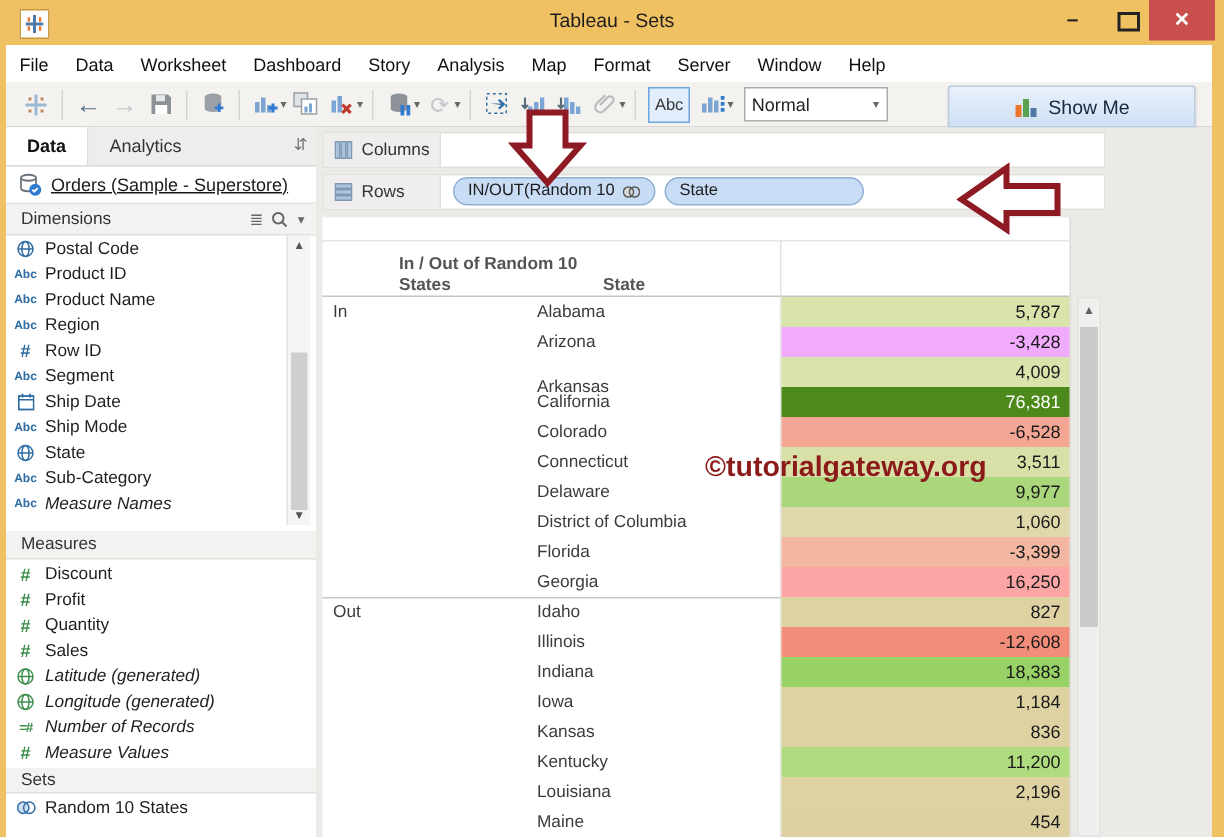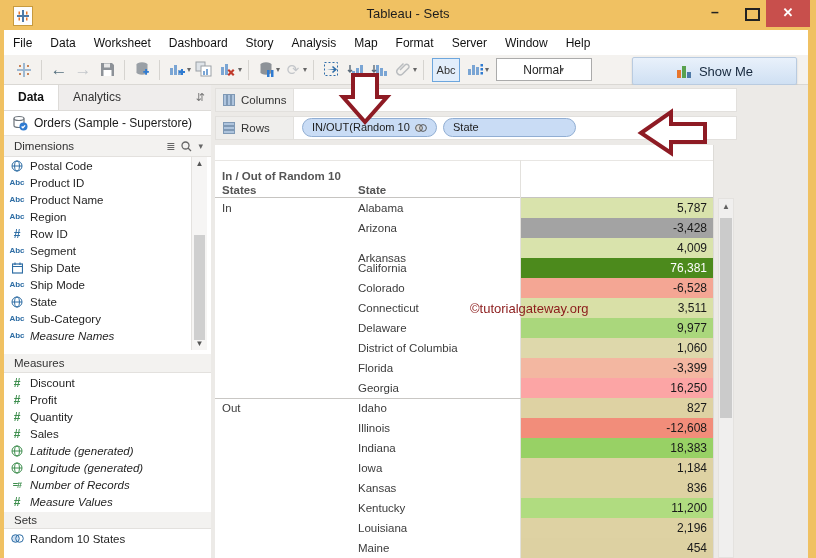--- a/index.html
+++ b/index.html
@@ -24,33 +24,33 @@
   .toolbar{left:4px;top:55px;width:804px;height:30px;background:#f4f2ef;border-bottom:1px solid #dad8d4;
     display:flex;align-items:center;padding-left:8px;box-sizing:border-box;}
   .tbi{display:inline-flex;align-items:center;justify-content:center;min-width:20px;height:22px;margin:0 2px;font-size:15px;}
   .tbi.dis{color:#c3c6ca;}
   .tb-sep{display:inline-block;width:1px;height:20px;background:#d6d4d0;margin:0 5px;}
   .caret{font-size:8px;color:#666;margin:0 1px 0 -2px;}
   .arrow-back{color:#55707f;font-weight:bold;font-size:17px;}
   .arrow-fwd{color:#c3c7cb;font-weight:bold;font-size:17px;}
   .abc-btn{display:inline-flex;align-items:center;justify-content:center;width:26px;height:22px;background:#e2eefb;
     border:1px solid #6da6dd;font-size:11px;color:#333;margin:0 3px;}
-  .normal-dd{display:inline-flex;align-items:center;justify-content:center;width:86px;height:21px;background:#fff;
+  .normal-dd{display:inline-flex;align-items:center;justify-content:space-between;width:86px;height:21px;background:#fff;
     border:1px solid #ababab;margin-left:6px;padding:0 4px;font-size:12px;}
   .showme{left:628px;top:2px;width:163px;height:26px;background:linear-gradient(#e9f1fb,#cfe0f3);
     border:1px solid #b9cbe0;border-radius:2px;display:flex;align-items:center;justify-content:center;gap:7px;
     font-size:13px;color:#16283d;box-shadow:0 1px 2px rgba(0,0,0,.15);}
   
   .sidebar-bg{left:4px;top:85px;width:207px;height:473px;background:#fff;border-right:1px solid #d5d3d0;}
   .side-tabs{left:4px;top:85px;width:207px;height:25px;background:#efedec;display:flex;border-bottom:1px solid #dddbd8;}
   .tab{padding:0 14px;line-height:24px;font-size:12px;color:#333;}
   .tab.active{background:#fff;font-weight:bold;color:#111;border-right:1px solid #dddbd8;}
   .tab-swap{margin-left:auto;padding:0 6px;line-height:24px;color:#777;font-size:11px;}
   .datasource{left:4px;top:110px;width:207px;height:26px;display:flex;align-items:center;gap:6px;padding-left:8px;box-sizing:border-box;border-bottom:1px solid #e7e5e2;}
-  .datasource .lbl{font-size:12px;color:#1a1a1a;}
+  .datasource .lbl{font-size:12px;color:#1a1a1a;text-decoration:underline;}
   .sec-head{left:4px;width:207px;background:#f3f2f0;border-bottom:1px solid #e3e1de;box-sizing:border-box;
     padding-left:10px;font-size:11.5px;color:#333;display:flex;align-items:center;}
   .sec-head .tools{margin-left:auto;display:flex;align-items:center;gap:6px;padding-right:8px;color:#666;}
   .field{display:flex;align-items:center;height:17px;}
   .field .ic{width:26px;text-align:center;flex:none;display:flex;align-items:center;justify-content:center;}
   .field .lb{font-size:11.5px;color:#1f1f1f;white-space:nowrap;}
   .field .lb.it{font-style:italic;}
   .gi-abc{font-size:8px;font-weight:bold;}
   .gi-hash{font-size:12px;font-weight:bold;}
   .gi-eq{font-size:9px;font-weight:bold;letter-spacing:-1px;}
@@ -60,30 +60,30 @@
   .dim-scroll .thumb{position:absolute;left:2px;top:78px;width:11px;height:105px;background:#cfcfcf;}
   .divider{left:211px;top:85px;width:4px;height:473px;background:#eceae7;}
   
   .main-bg{left:215px;top:85px;width:593px;height:473px;background:#eceae7;}
   .shelf{left:215px;width:522px;height:24px;background:#fff;border:1px solid #e2e0dd;box-sizing:border-box;display:flex;align-items:center;}
   .shelf-label{width:78px;height:100%;background:#efeeec;border-right:1px solid #e2e0dd;display:flex;align-items:center;gap:6px;padding-left:7px;box-sizing:border-box;font-size:11.5px;color:#333;flex:none;}
   .pill{position:absolute;top:2px;height:19px;line-height:19px;border-radius:10px;background:#c9dcf5;border:1px solid #91aed3;
     font-size:11px;color:#1c1c1c;padding:0 9px;box-sizing:border-box;display:flex;align-items:center;gap:4px;}
   
   .sheet-bg{left:215px;top:145px;width:498px;height:413px;background:#fff;}
-  .thead{font-weight:bold;font-size:11.5px;color:#555;}
+  .thead{font-weight:bold;font-size:11.5px;color:#555;margin-left:44px;}
   .hline{background:#c6c4c1;height:1px;}
   .vline{background:#e3e1dd;width:1px;}
   .trow-group{left:222px;width:130px;height:20px;line-height:20px;font-size:11.5px;color:#3c3c3c;}
   .trow-state{left:358px;width:158px;height:20px;line-height:20px;font-size:11.5px;color:#3c3c3c;white-space:nowrap;}
   .trow-val{left:521px;width:192px;height:20px;line-height:20px;font-size:12px;text-align:right;padding-right:6px;box-sizing:border-box;}
   .vscroll{left:718px;top:198px;width:16px;height:360px;background:#f0efee;border:1px solid #e4e2df;box-sizing:border-box;}
   .vscroll .up{position:absolute;top:3px;left:0;width:14px;text-align:center;font-size:8px;color:#606060;}
   .vscroll .thumb{position:absolute;left:1px;top:19px;width:12px;height:200px;background:#cbcbcb;}
-  .watermark{left:470px;top:301px;font-size:13px;font-weight:normal;z-index:40;}
+  .watermark{left:470px;top:301px;font-size:19px;font-weight:bold;z-index:40;}
   .annot{left:0;top:0;z-index:60;pointer-events:none;}
 </style>
 </head>
 <body>
 
 <div class="window">
 
   <div class="abs titlebar"></div>
   <div class="abs border-left"></div>
   <div class="abs border-right"></div>
@@ -461,21 +461,21 @@
   <div class="abs thead" style="left:222px;top:184px;">States</div>
   <div class="abs thead" style="left:358px;top:184px;">State</div>
   <div class="abs hline" style="left:215px;top:197px;width:498px;"></div>
   <div class="abs vline" style="left:520px;top:160px;height:398px;"></div>
   <div class="abs vline" style="left:713px;top:145px;height:413px;background:#dddbd7;"></div>
   <div class="abs" id="table-layer" style="left:0;top:0;width:816px;height:558px;pointer-events:none;">
       <div class="abs trow-state" style="top: 198px;">Alabama</div>
       <div class="abs trow-group" style="top: 198px;">In</div>
       <div class="abs trow-val" style="top: 198px; background: rgb(217, 227, 172); color: rgb(26, 26, 26);">5,787</div>
       <div class="abs trow-state" style="top: 218px;">Arizona</div>
-      <div class="abs trow-val" style="top: 218px; background: #a3a3a3; color: rgb(26, 26, 26);">-3,428</div>
+      <div class="abs trow-val" style="top: 218px; background: #f0abfc; color: rgb(26, 26, 26);">-3,428</div>
       <div class="abs trow-state" style="top: 248px;">Arkansas</div>
       <div class="abs trow-val" style="top: 238px; background: rgb(217, 227, 172); color: rgb(26, 26, 26);">4,009</div>
       <div class="abs trow-state" style="top: 258px;">California</div>
       <div class="abs trow-val" style="top: 258px; background: rgb(76, 138, 28); color: rgb(255, 255, 255);">76,381</div>
       <div class="abs trow-state" style="top: 278px;">Colorado</div>
       <div class="abs trow-val" style="top: 278px; background: rgb(244, 166, 148); color: rgb(26, 26, 26);">-6,528</div>
       <div class="abs trow-state" style="top: 298px;">Connecticut</div>
       <div class="abs trow-val" style="top: 298px; background: rgb(217, 224, 167); color: rgb(26, 26, 26);">3,511</div>
       <div class="abs trow-state" style="top: 318px;">Delaware</div>
       <div class="abs trow-val" style="top: 318px; background: rgb(170, 215, 124); color: rgb(26, 26, 26);">9,977</div>

